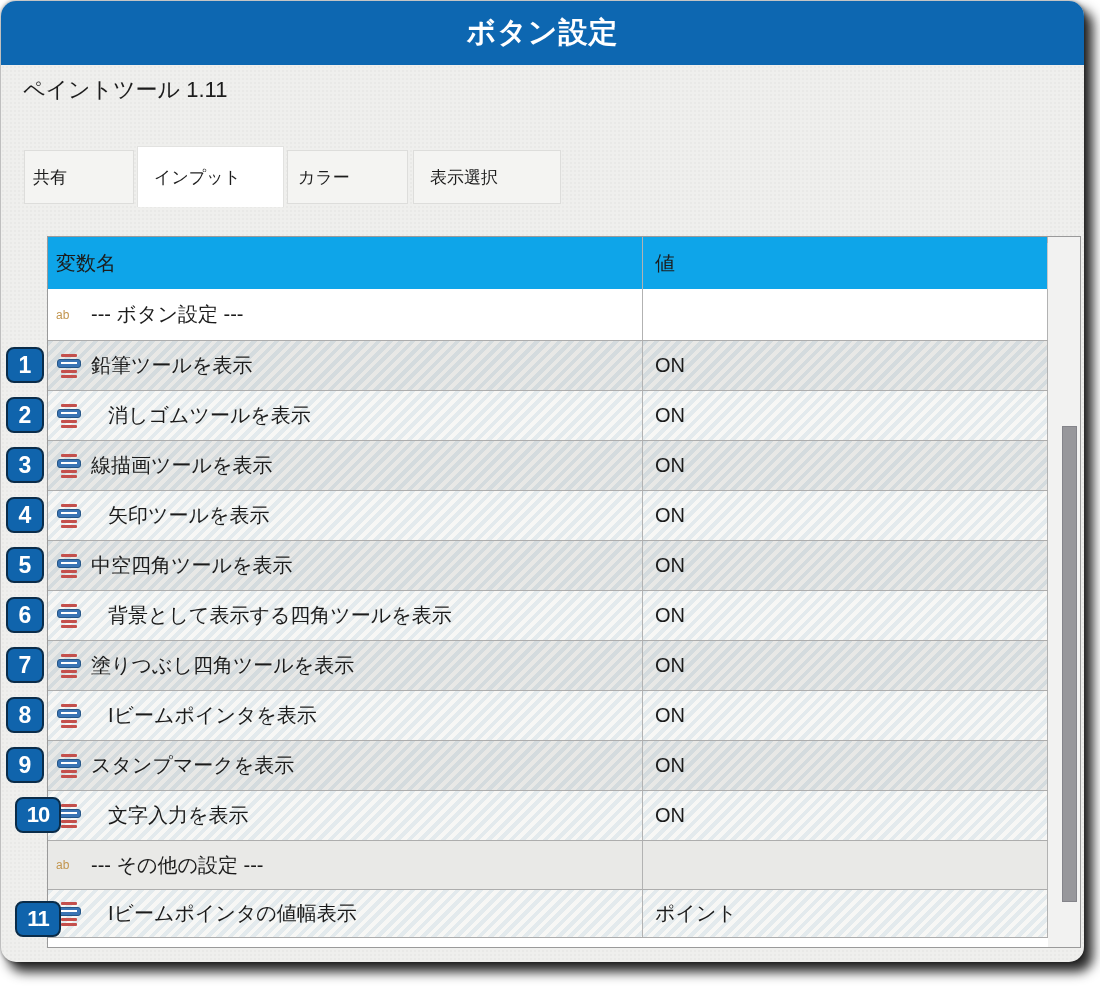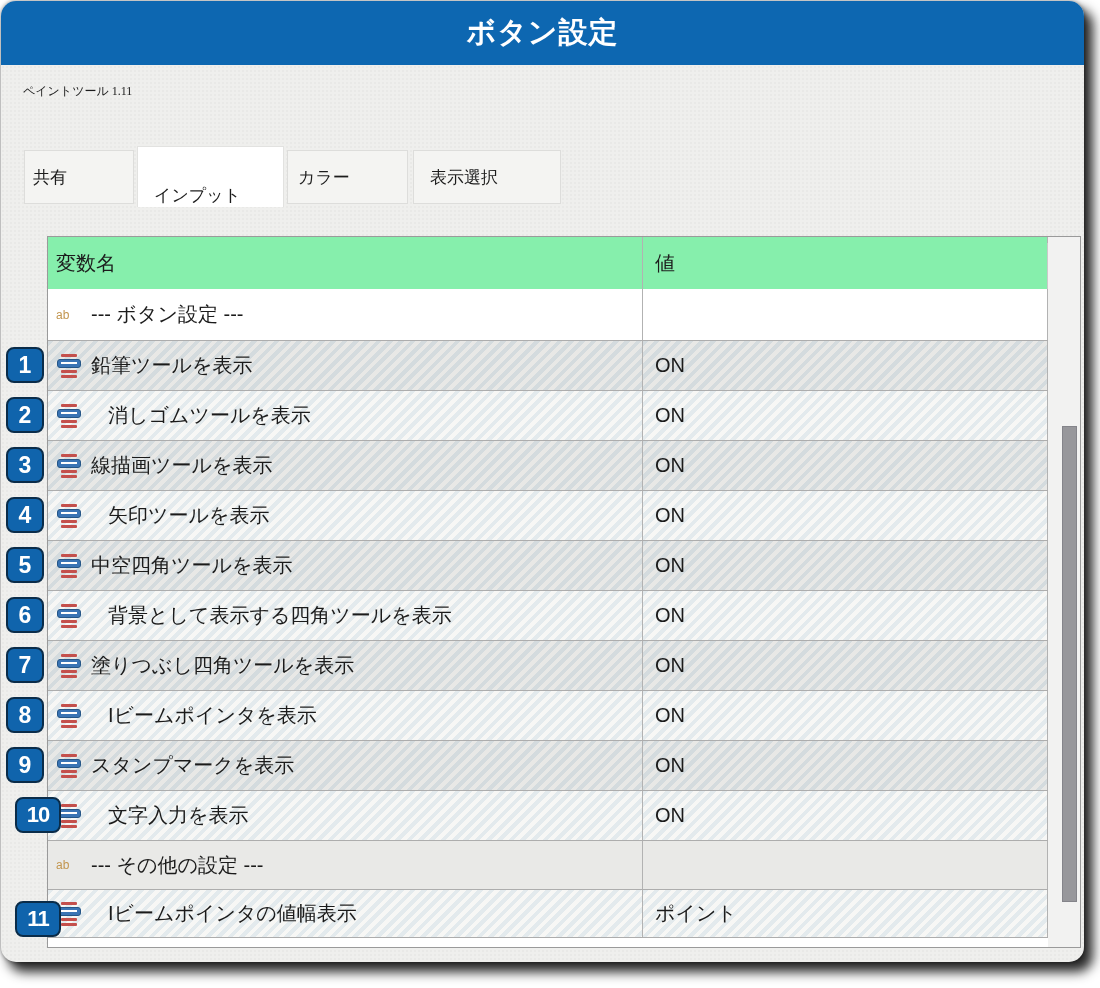--- a/index.html
+++ b/index.html
@@ -22,60 +22,60 @@
     overflow:visible;
   }
   .titlebar {
     position:absolute; left:0; top:0; right:0; height:64px;
     background:#0d67b1;
     border-radius:15px 15px 0 0;
     display:flex; align-items:center; justify-content:center;
     color:#ffffff; font-size:29px; font-weight:bold; letter-spacing:1px;
   }
   .subtitle {
-    position:absolute; left:22px; top:82px;
-    font-size:12px; color:#1c1c1c;font-family:Liberation Serif, serif;
+    position:absolute; left:22px; top:74px;
+    font-size:22px; color:#1c1c1c;
   }
   
   .tabs {
     position:absolute; left:23px; top:145px; height:58px;
     display:flex; align-items:flex-end;
   }
   .tab {
     box-sizing:border-box;
     height:54px;
     background:#f4f4f2;
     border:1px solid #dddddb;
     display:flex; align-items:center;
     padding-left:12px;
     font-size:17px; color:#1c1c1c;
     margin-right:3px;
     cursor:default;
   }
   .tab:nth-child(1){ width:110px; padding-left:8px; }
-  .tab:nth-child(2){ width:147px; padding-left:16px;align-items:flex-end; }
+  .tab:nth-child(2){ width:147px; padding-left:16px; }
   .tab:nth-child(3){ width:121px; padding-left:10px; }
   .tab:nth-child(4){ width:148px; margin-left:2px; padding-left:16px; }
   .tab.active {
     height:61px; margin-bottom:-3px;
     background:#ffffff;
     border:1px solid #e2e2e0; border-bottom:none;
     z-index:3;
   }
   
   .table {
     position:absolute; left:46px; top:235px;
     width:1034px; height:712px;
     box-sizing:border-box;
     background:#ffffff;
     border:1px solid #9a9a9a;
   }
   .rows { position:absolute; left:0; top:0; width:1000px; }
   .thead {
-    display:flex; height:52px; background:#86efac;
+    display:flex; height:52px; background:#0ea5e9;
   }
   .thead .cell { font-size:20px; color:#1c1c1c; }
   .row {
     display:flex; height:50px;
     box-sizing:border-box;
     border-bottom:1px solid #adadad;
     position:relative;
   }
   .row.section { height:52px; background:#ffffff; }
   .row.section.gray { height:49px; background:#e9e9e7; }

